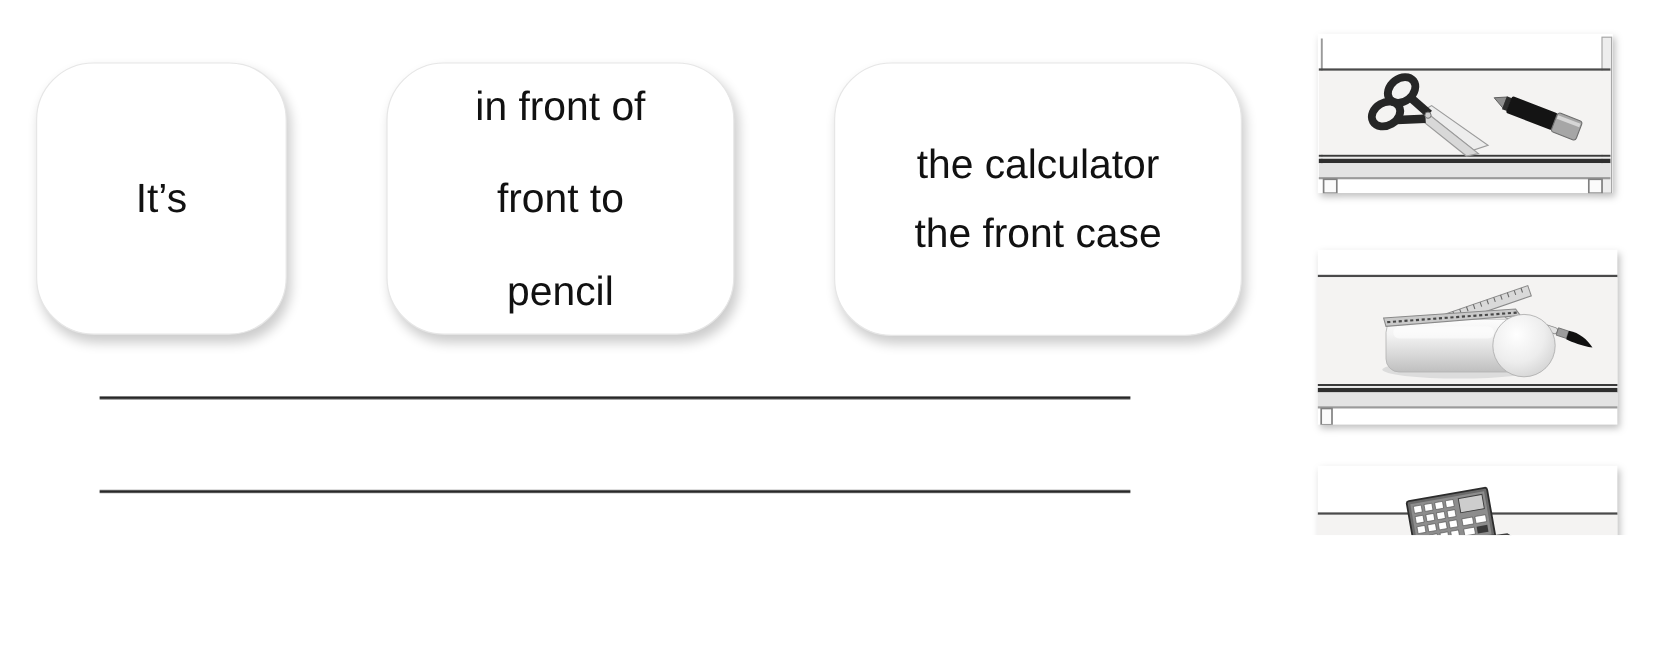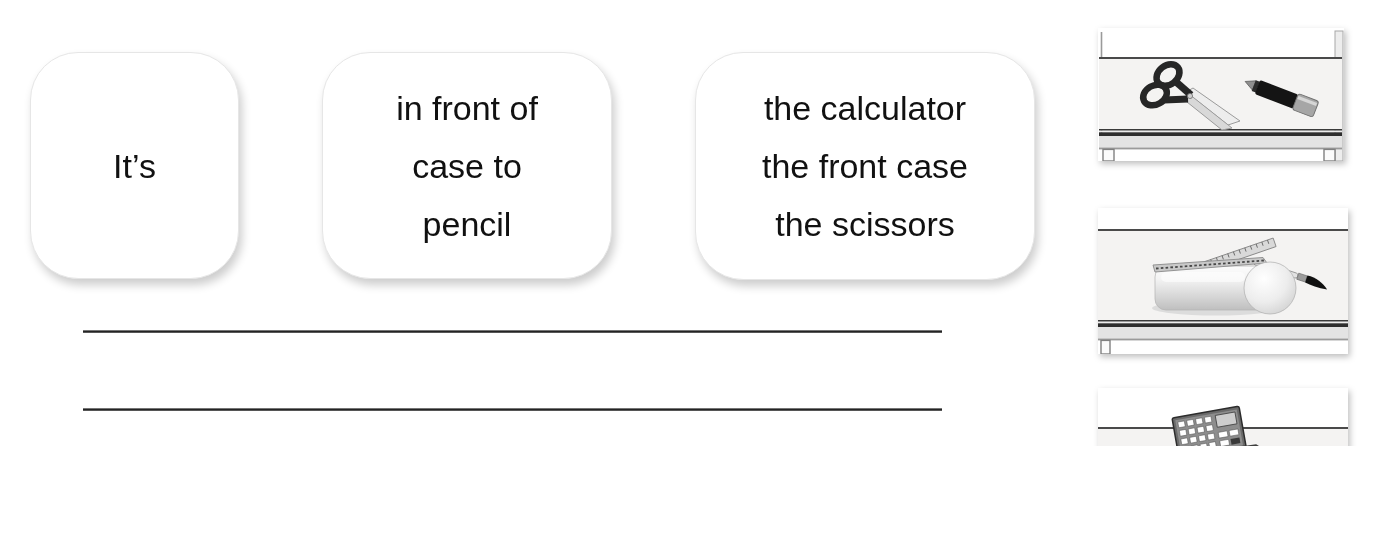--- a/index.html
+++ b/index.html
@@ -19,21 +19,21 @@
     border-radius:48px;
     box-shadow:3px 6px 10px rgba(0,0,0,0.20);
     display:flex;flex-direction:column;
     justify-content:center;align-items:center;
     color:#111111;
     font-size:34px;
     text-align:center;
   }
   .word-box .line{line-height:58px;white-space:nowrap;}
   #box-subject{left:30px;top:52px;width:207px;height:225px;}
-  #box-preposition{left:322px;top:52px;width:288px;height:225px;}
+  #box-preposition{left:322px;top:52px;width:288px;height:225px;gap:19px;}
   #box-object{left:695px;top:52px;width:338px;height:226px;}
 
   
   .answer-line{
     position:absolute;left:83px;width:859px;height:3px;
     background:linear-gradient(180deg,#a9a9a9 0%,#1c1c1c 45%,#6f6f6f 100%);
   }
   #answer-line-1{top:330px;}
   #answer-line-2{top:408px;}
   #answer-line-3{top:488px;}
@@ -48,28 +48,27 @@
 <body>
 
 <div class="page">
 
   <div class="word-box" id="box-subject">
     <span class="line">It’s</span>
   </div>
 
   <div class="word-box" id="box-preposition">
     <span class="line">in front of</span>
-    <span class="line">case to</span>
+    <span class="line">front to</span>
     <span class="line">pencil</span>
   </div>
 
   <div class="word-box" id="box-object">
     <span class="line">the calculator</span>
     <span class="line">the front case</span>
-    <span class="line">the scissors</span>
   </div>
 
   <div class="answer-line" id="answer-line-1"></div>
   <div class="answer-line" id="answer-line-2"></div>
   <div class="answer-line" id="answer-line-3"></div>
 
   <svg class="pic" id="pic-1" width="250" height="133" viewBox="0 0 250 133" role="img" aria-label="scissors and marker on a shelf">
     <rect x="0" y="0" width="246" height="133" fill="#ffffff"></rect>
     <g>
       <line x1="3.5" y1="4" x2="3.5" y2="121" stroke="#9a9a9a" stroke-width="1.6"></line>

